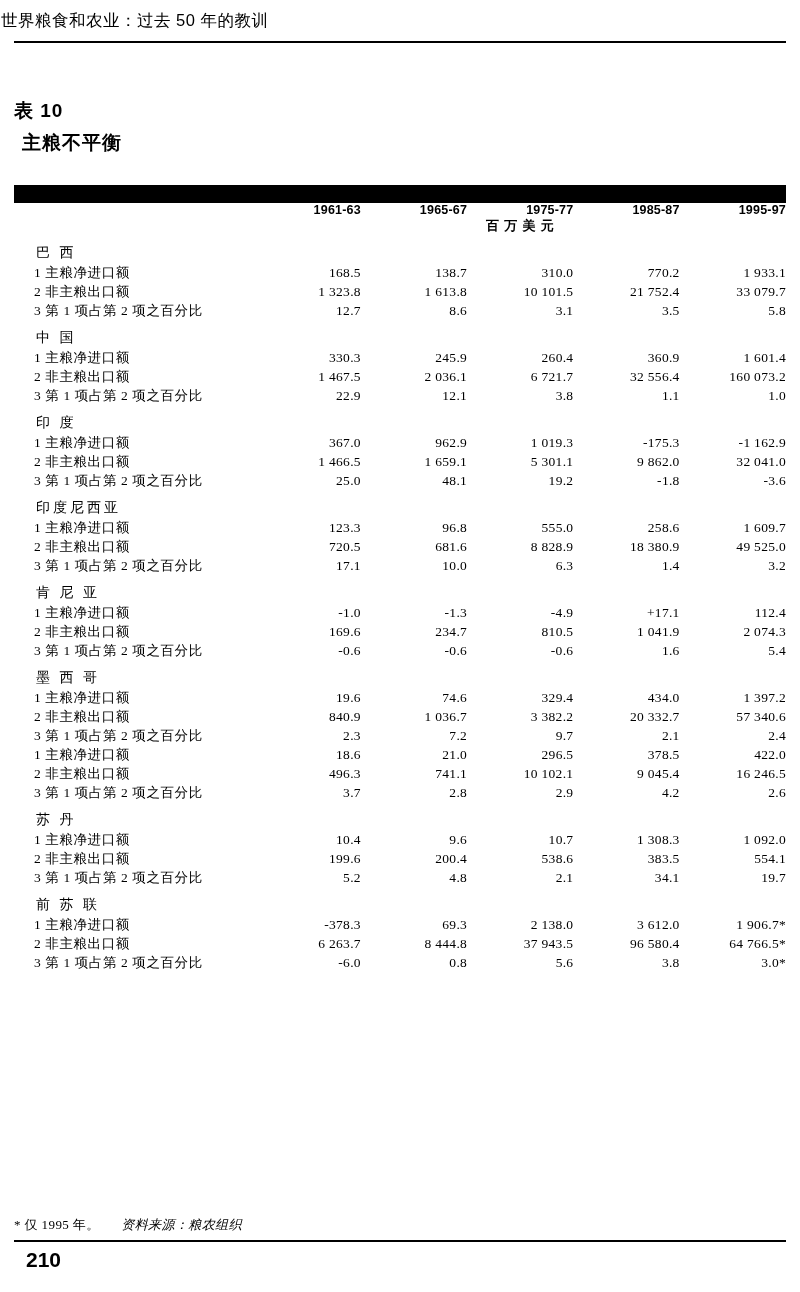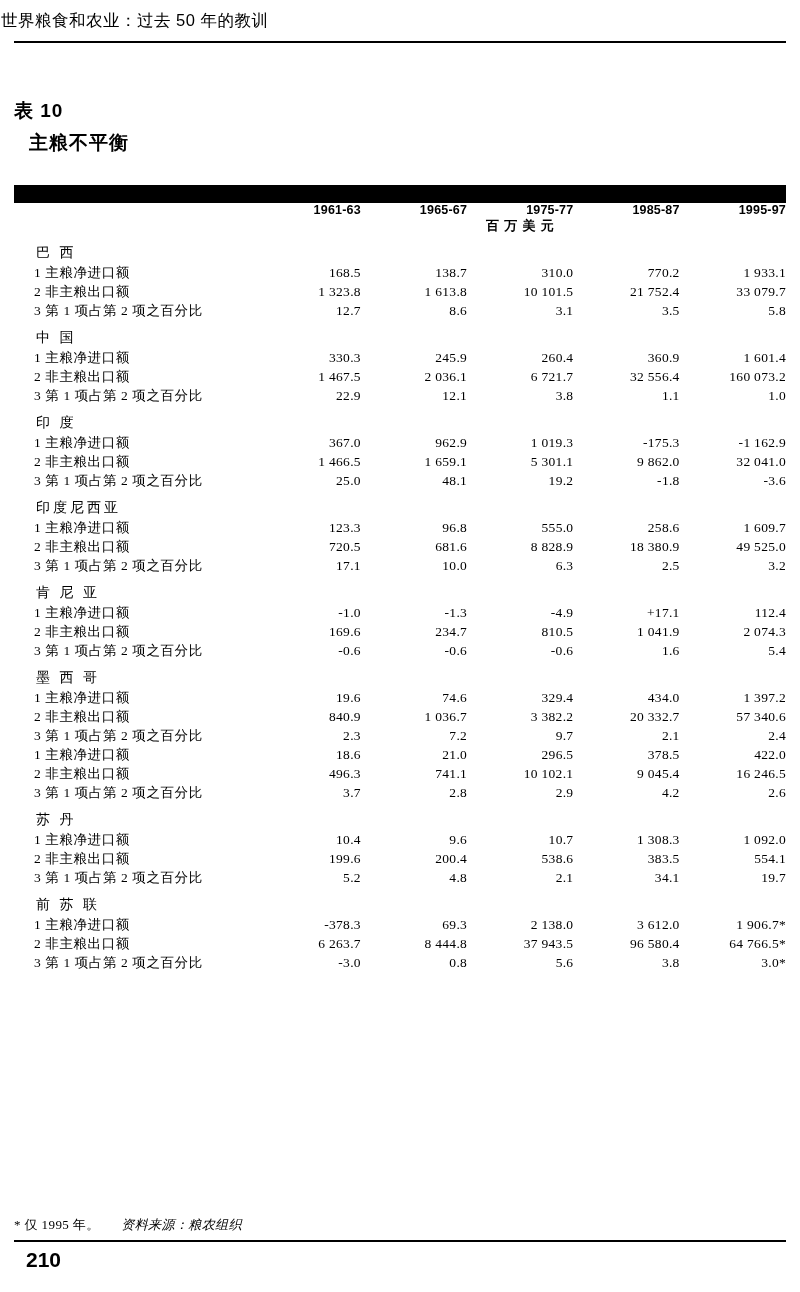--- a/index.html
+++ b/index.html
@@ -42,21 +42,21 @@
     top: 98px;
     left: 14px;
     font-family: Liberation Sans, sans-serif;
     font-weight: bold;
     font-size: 19px;
     letter-spacing: 1px;
   }
   .table-title {
     position: absolute;
     top: 130px;
-    left: 29px;
+    left: 22px;
     font-family: "Liberation Sans", sans-serif;
     font-weight: bold;
     font-size: 19px;
     letter-spacing: 1px;
   }
   .black-bar {
     position: absolute;
     top: 185px;
     left: 14px;
     width: 772px;
@@ -292,21 +292,21 @@
           <td class="num">681.6</td>
           <td class="num">8 828.9</td>
           <td class="num">18 380.9</td>
           <td class="num">49 525.0</td>
         </tr>
         <tr class="item">
           <td class="label">3 第 1 项占第 2 项之百分比</td>
           <td class="num">17.1</td>
           <td class="num">10.0</td>
           <td class="num">6.3</td>
-          <td class="num">2.5</td>
+          <td class="num">1.4</td>
           <td class="num">3.2</td>
         </tr>
         <tr class="country">
           <td class="label">肯 尼 亚</td>
           <td colspan="5"></td>
         </tr>
         <tr class="item">
           <td class="label">1 主粮净进口额</td>
           <td class="num">-1.0</td>
           <td class="num">-1.3</td>
@@ -425,21 +425,21 @@
         <tr class="item">
           <td class="label">2 非主粮出口额</td>
           <td class="num">6 263.7</td>
           <td class="num">8 444.8</td>
           <td class="num">37 943.5</td>
           <td class="num">96 580.4</td>
           <td class="num">64 766.5*</td>
         </tr>
         <tr class="item">
           <td class="label">3 第 1 项占第 2 项之百分比</td>
-          <td class="num">-3.0</td>
+          <td class="num">-6.0</td>
           <td class="num">0.8</td>
           <td class="num">5.6</td>
           <td class="num">3.8</td>
           <td class="num">3.0*</td>
         </tr>
       </tbody>
   </table>
 
   <div class="footnote">
     <span>* 仅 1995 年。</span>

